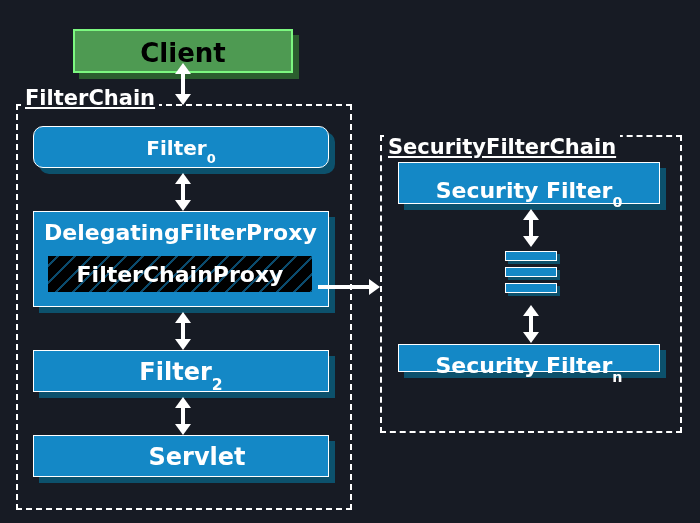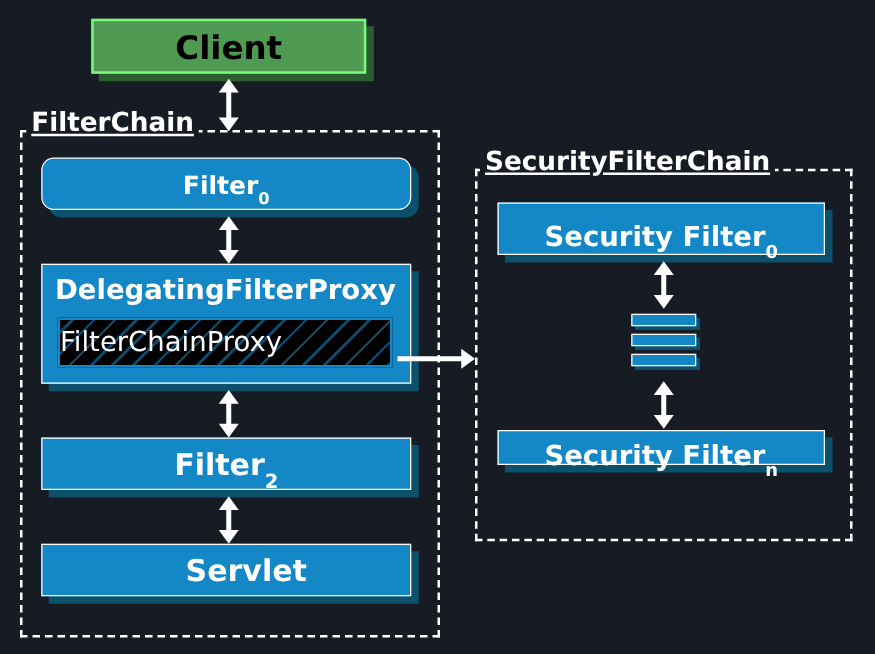--- a/index.html
+++ b/index.html
@@ -21,28 +21,29 @@
     background: #1488c6;
     border: 1px solid #fff;
     box-shadow: 6px 6px 0 0 #0c516c;
     color: #fff;
   }
   .shadow-green {
     background: #4e9a52;
     border: 2px solid #7cf880;
     box-shadow: 6px 6px 0 0 #2b5e2e;
     color: #000;
+    margin-top: 14px;
   }
   .inner-proxy {
     background: #000;
     border: 2px solid #1488c6;
     color: #fff;
-    font-weight: normal;
+    font-weight: bold;
     position: absolute;
-    text-align: left;
+    text-align: center;
     background-image: repeating-linear-gradient(
       -45deg,
       rgba(20,136,198,0.55) 0 2px,
       transparent 2px 12px
     );
   }
   .container-label {
     position: absolute;
     color: #fff;
     font-weight: bold;
@@ -152,21 +153,21 @@
     <div class="stem"></div>
   </div>
 
 <div class="box shadow-blue" style="left:33px; top:435px; width:296px; height:42px; line-height:42px; font-size:24px;padding-left:32px;">
   <span>Servlet</span>
 </div>
 
 <div class="arrow-right" style="left:318px; top:285px; width:52px;"></div>
 
 <div class="dashed" style="left:380px; top:135px; width:302px; height:298px;"></div>
-<div class="container-label" style="left:384px; top:117px;">SecurityFilterChain</div>
+<div class="container-label" style="left:384px; top:135px;">SecurityFilterChain</div>
 
 <div class="box shadow-blue" style="left:398px; top:162px; width:262px; height:42px; line-height:56px; font-size:22px;">
   <span>Security Filter</span><span class="sub">0</span>
 </div>
 
 <div class="arrow-double-v" style="left:521px; top:210px; height:36px;">
     <div class="stem"></div>
   </div>
 
 <div class="bars" style="left:505px; top:251px;">

